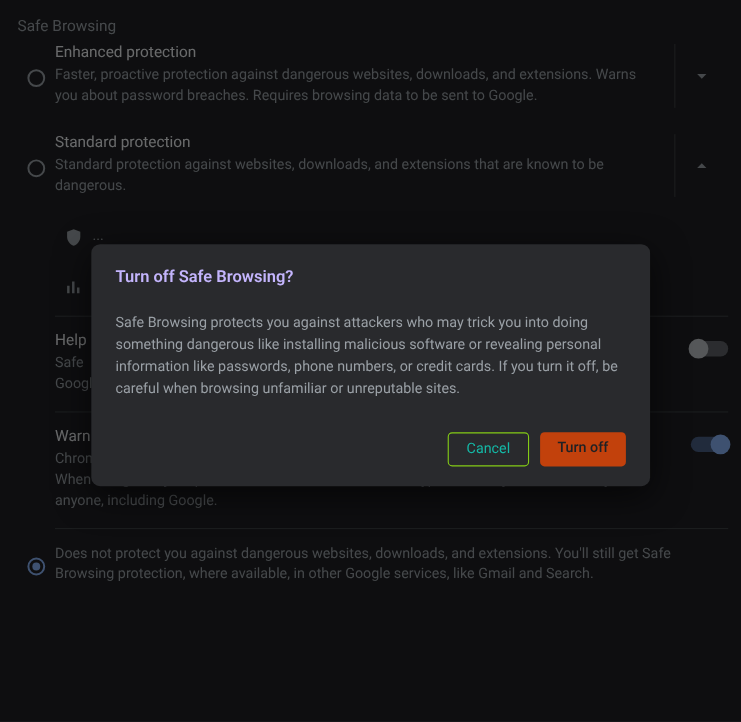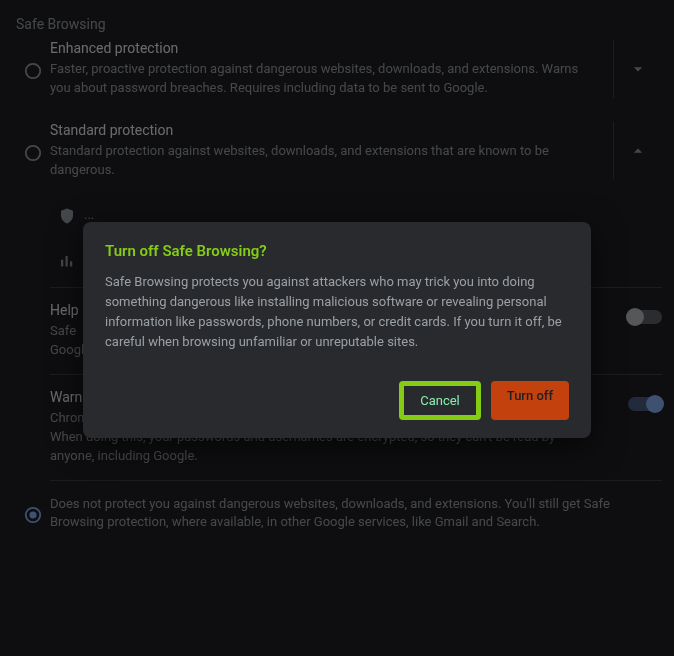--- a/index.html
+++ b/index.html
@@ -30,42 +30,42 @@
   .toggle.off .knob{left:-2px;background:#bdc1c6}
   .toggle.on{background:#4a5f85}
   .toggle.on .knob{right:-2px;background:#8ab4f8}
   .indent{margin-left:34px}
   .divider{border-top:1px solid #3c4043;margin-left:34px}
 
   
   .scrim{position:absolute;inset:0;background:rgba(0,0,0,0.55)}
   
   .dialog{position:absolute;left:83px;top:222px;width:508px;background:#292a2d;border-radius:8px;box-shadow:0 8px 32px rgba(0,0,0,0.6);padding:20px 22px 18px 22px;box-sizing:border-box}
-  .dialog-title{color:#84cc16;font-size:15px;font-weight:600;margin-bottom:12px}
+  .dialog-title{color:#c4b5fd;font-size:15px;font-weight:600;margin-bottom:24px}
   .dialog-body{color:#9aa0a6;font-size:13px;line-height:1.55}
   .dialog-actions{display:flex;justify-content:flex-end;gap:10px;margin-top:28px}
   .btn{font-size:13px;padding:7px 16px;border-radius:4px;cursor:pointer;box-sizing:border-box}
-  .btn-outline{background:transparent;color:#86efac;border:5px solid #84cc16}
+  .btn-outline{background:transparent;color:#14b8a6;border:1px solid #84cc16}
   .btn-fill{background:#c2410c;color:#202124;border:none;font-weight:500}
 </style>
 </head>
 <body>
 
 <div class="page">
   <div class="section-title">Safe Browsing</div>
 
   <div class="option">
     <div class="radio-col">
       <svg class="radio" viewBox="0 0 20 20">
           <circle class="outer" cx="10" cy="10" r="8"></circle>
         </svg>
     </div>
     <div class="body-col">
       <div class="opt-title">Enhanced protection</div>
-      <div class="opt-desc">Faster, proactive protection against dangerous websites, downloads, and extensions. Warns you about password breaches. Requires including data to be sent to Google.</div>
+      <div class="opt-desc">Faster, proactive protection against dangerous websites, downloads, and extensions. Warns you about password breaches. Requires browsing data to be sent to Google.</div>
     </div>
     <div class="chev-col">
       <svg class="chev" viewBox="0 0 24 24">
           <path d="M7 10l5 5 5-5z"></path>
         </svg>
     </div>
   </div>
 
   <div class="option">
     <div class="radio-col">

